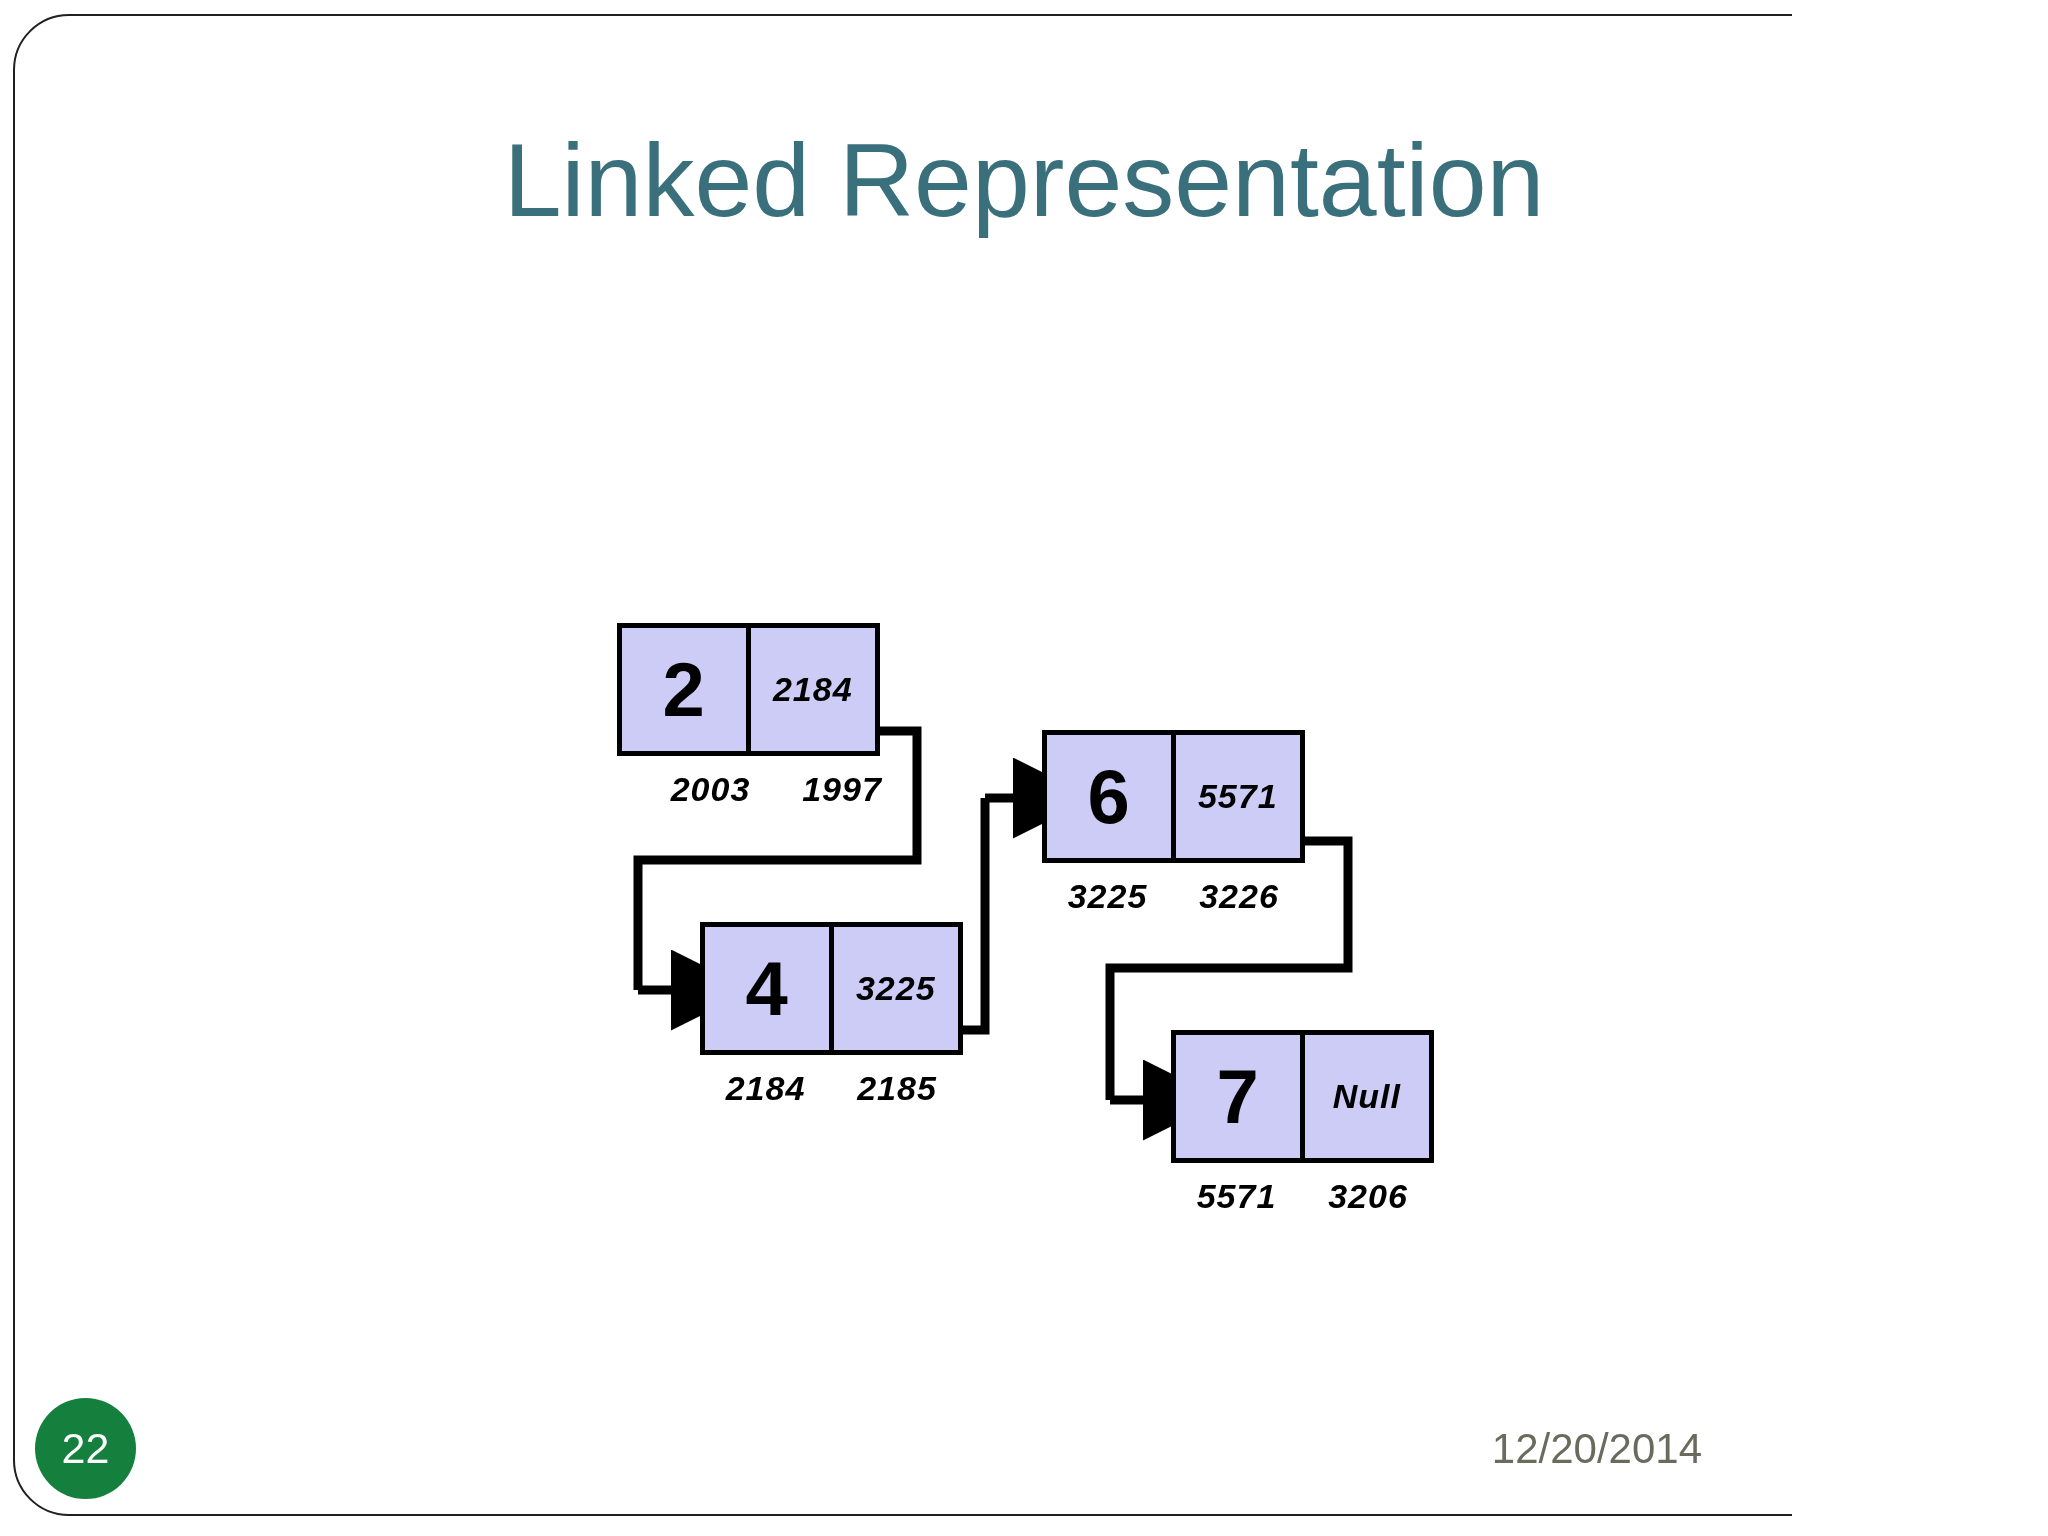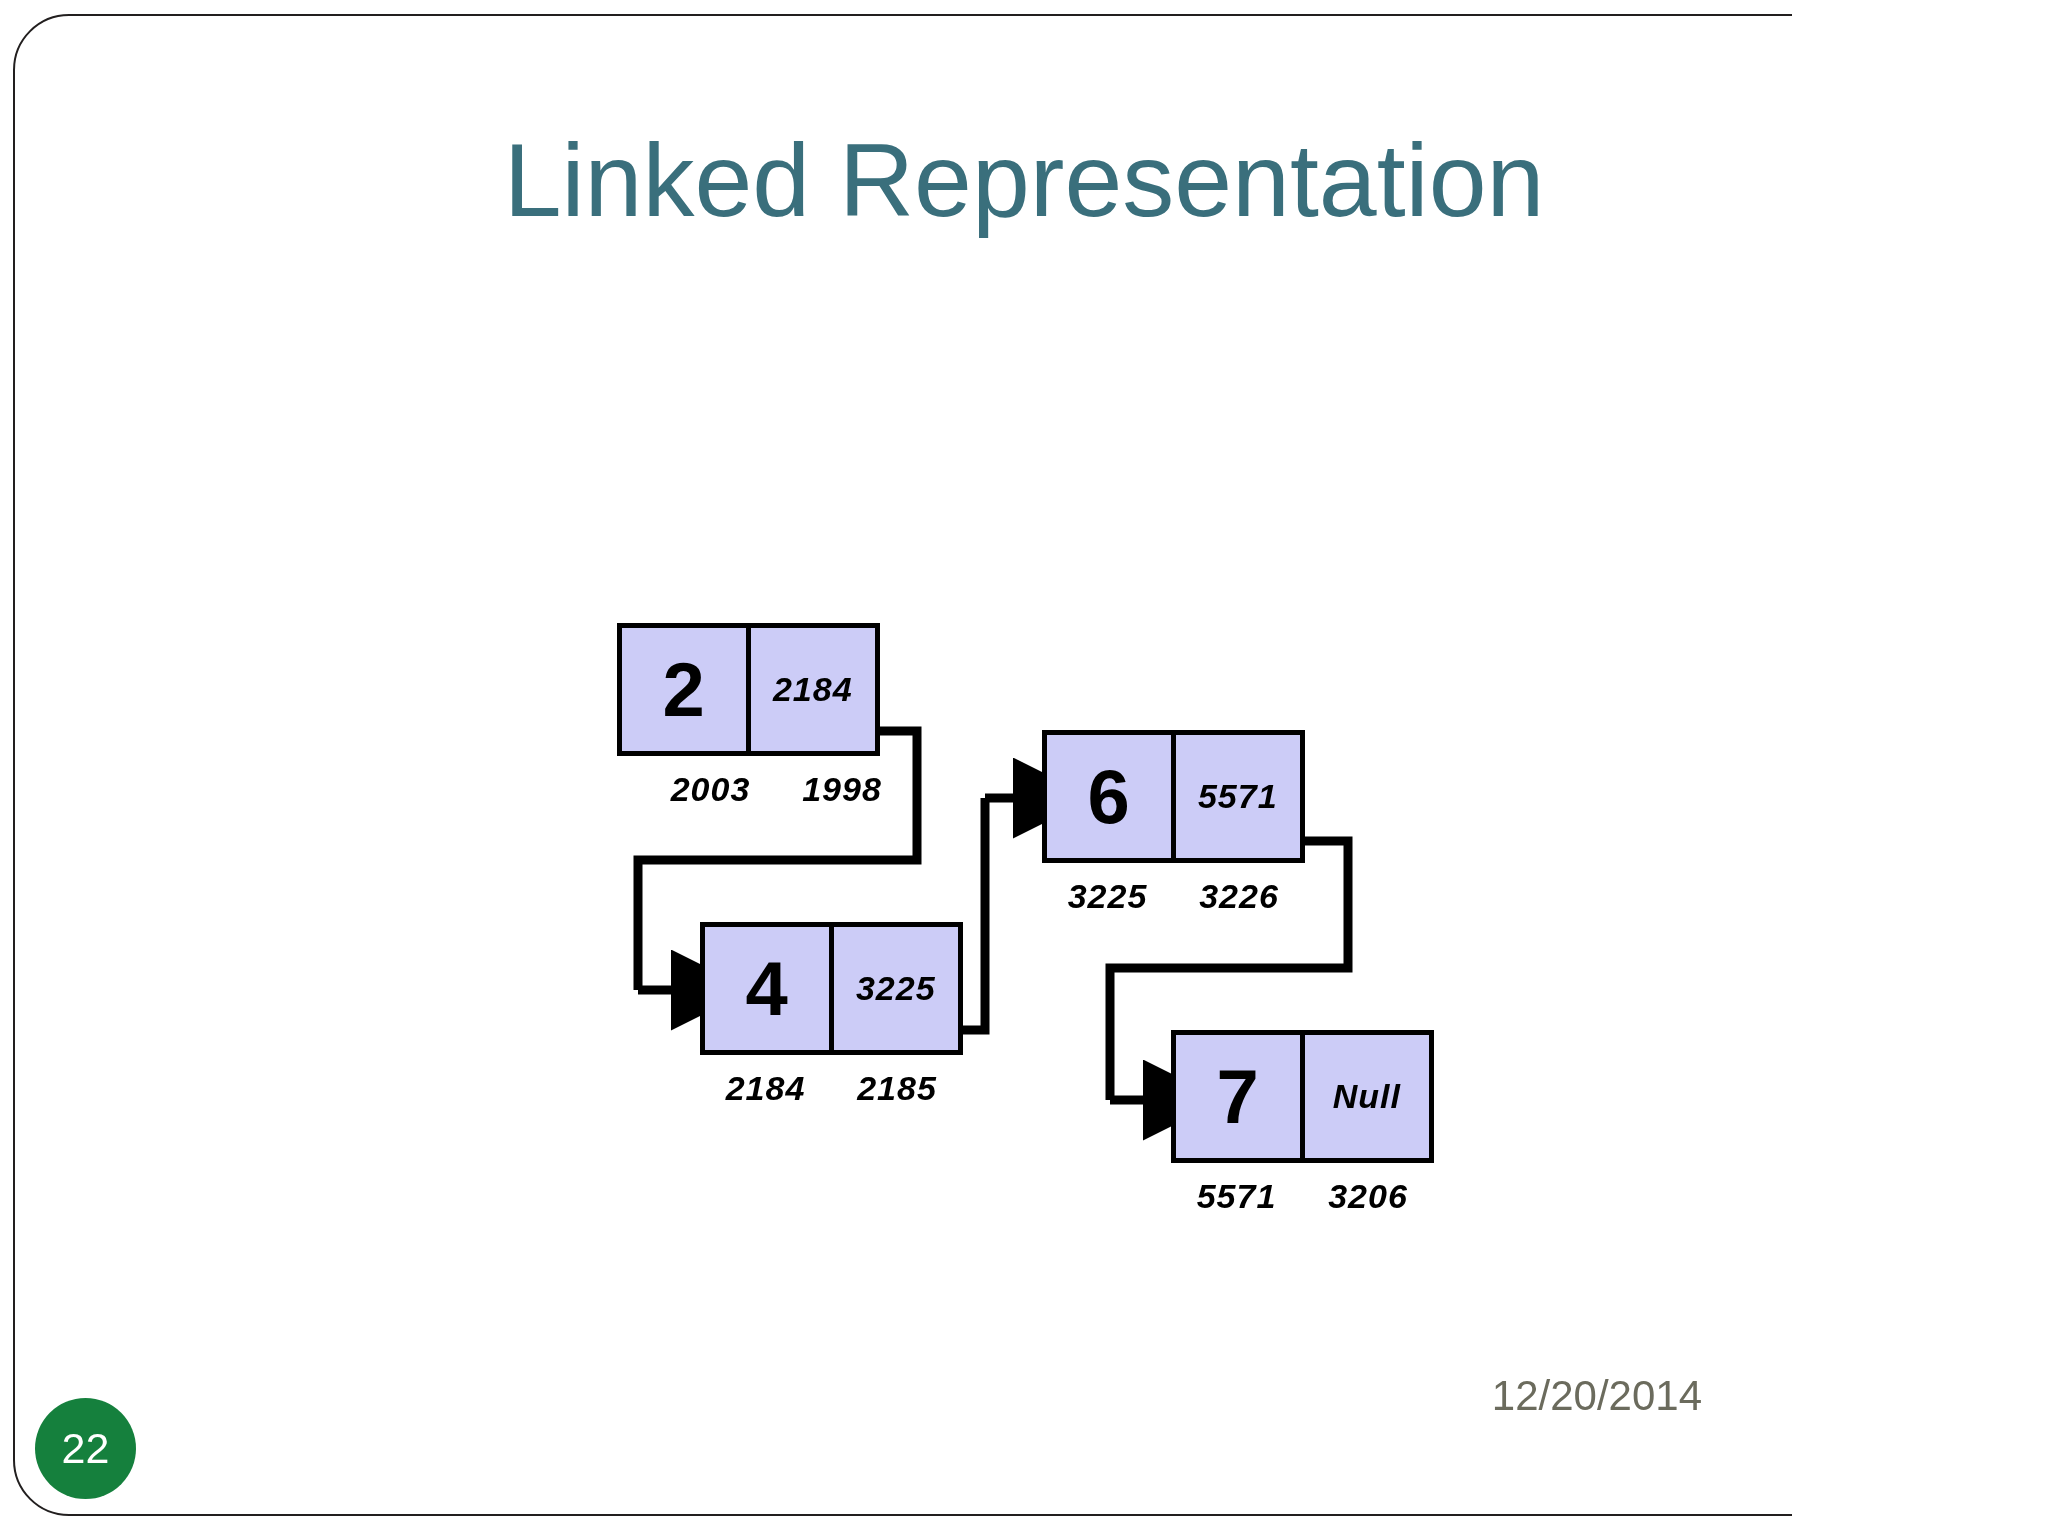--- a/index.html
+++ b/index.html
@@ -116,21 +116,21 @@
     display: flex;
     align-items: center;
     justify-content: center;
     font-family: "Liberation Sans", sans-serif;
     font-size: 43px;
     font-weight: 400;
   }
   #footer-date {
     position: absolute;
     right: 90px;
-    top: 1372px;
+    top: 1425px;
     font-family: "Liberation Sans", sans-serif;
     font-size: 42px;
     font-weight: 400;
     color: #6b6b5d;
     white-space: nowrap;
   }
 </style>
 </head>
 <body>
 
@@ -171,21 +171,21 @@
     <div class="node" style="left:617px; top:623px; width:263px; height:133px;">
       <div class="cell data" style="width:131px; height:100%;">
         <span>2</span>
       </div>
       <div class="cell next" style="width:127px; height:100%;">
         <span>2184</span>
       </div>
     </div>
     <div class="addr-row" style="left:645px; top:770px; width:263px;">
       <span class="addr" style="width:131px;">2003</span>
-      <span class="addr" style="width:132px;">1998</span>
+      <span class="addr" style="width:132px;">1997</span>
     </div>
 
     <div class="node" style="left:700px; top:922px; width:263px; height:133px;">
       <div class="cell data" style="width:131px; height:100%;">
         <span>4</span>
       </div>
       <div class="cell next" style="width:127px; height:100%;">
         <span>3225</span>
       </div>
     </div>

